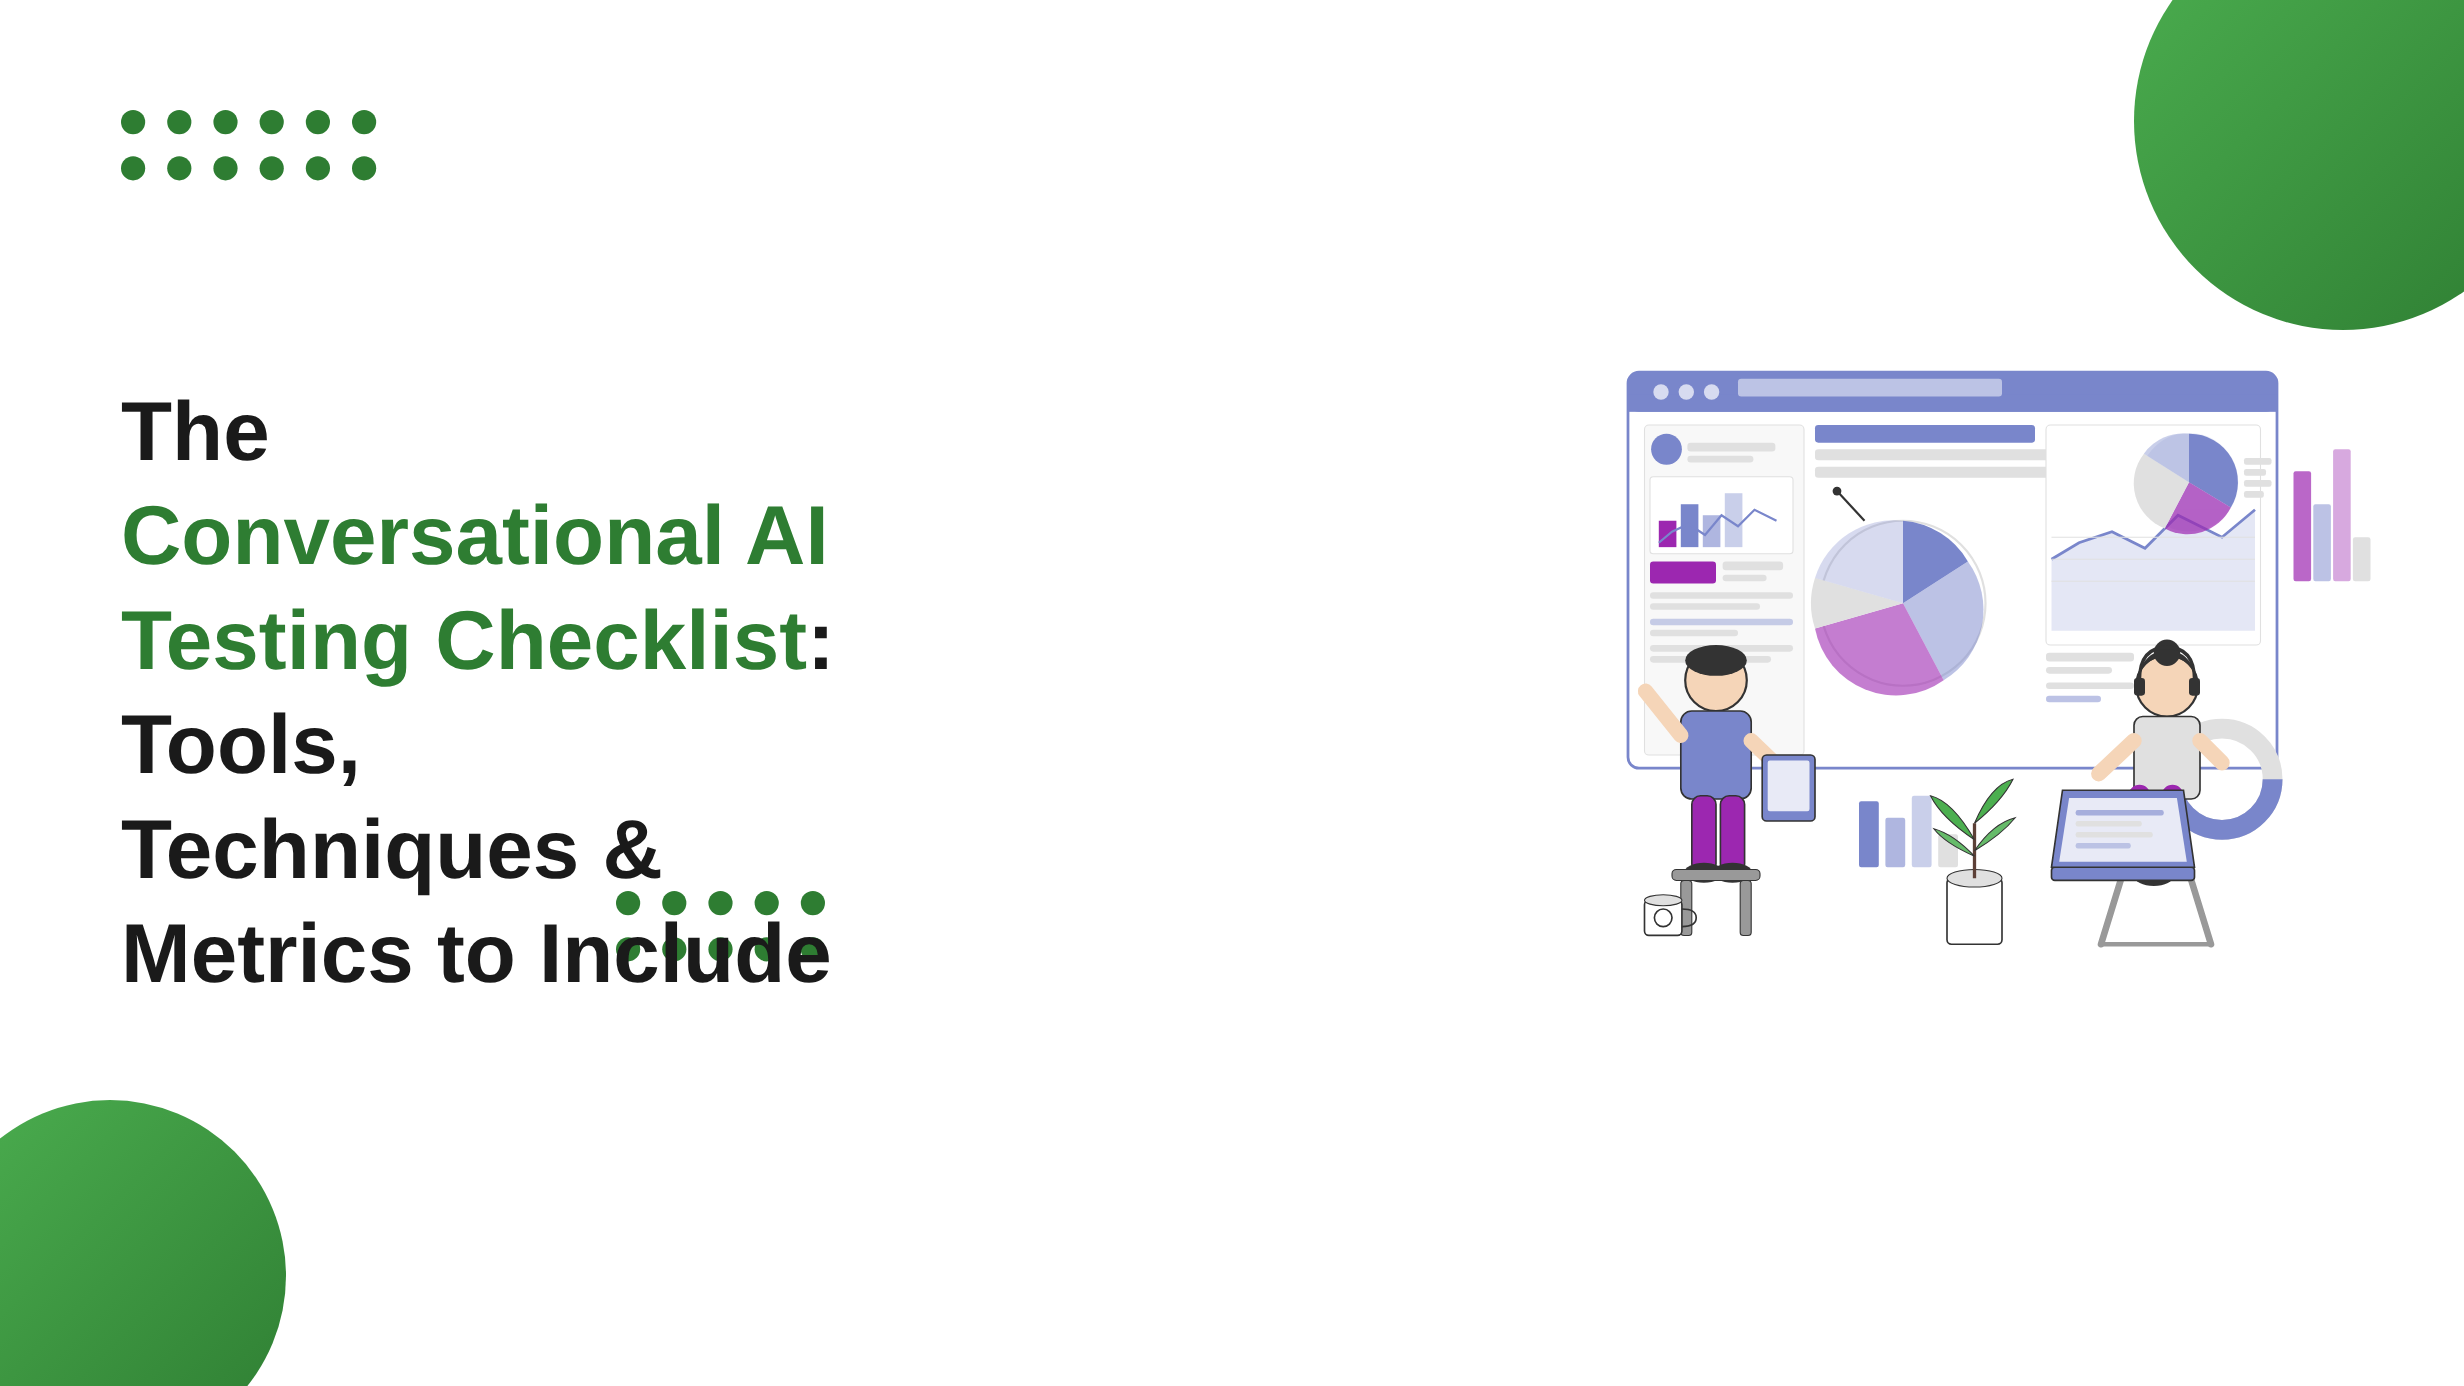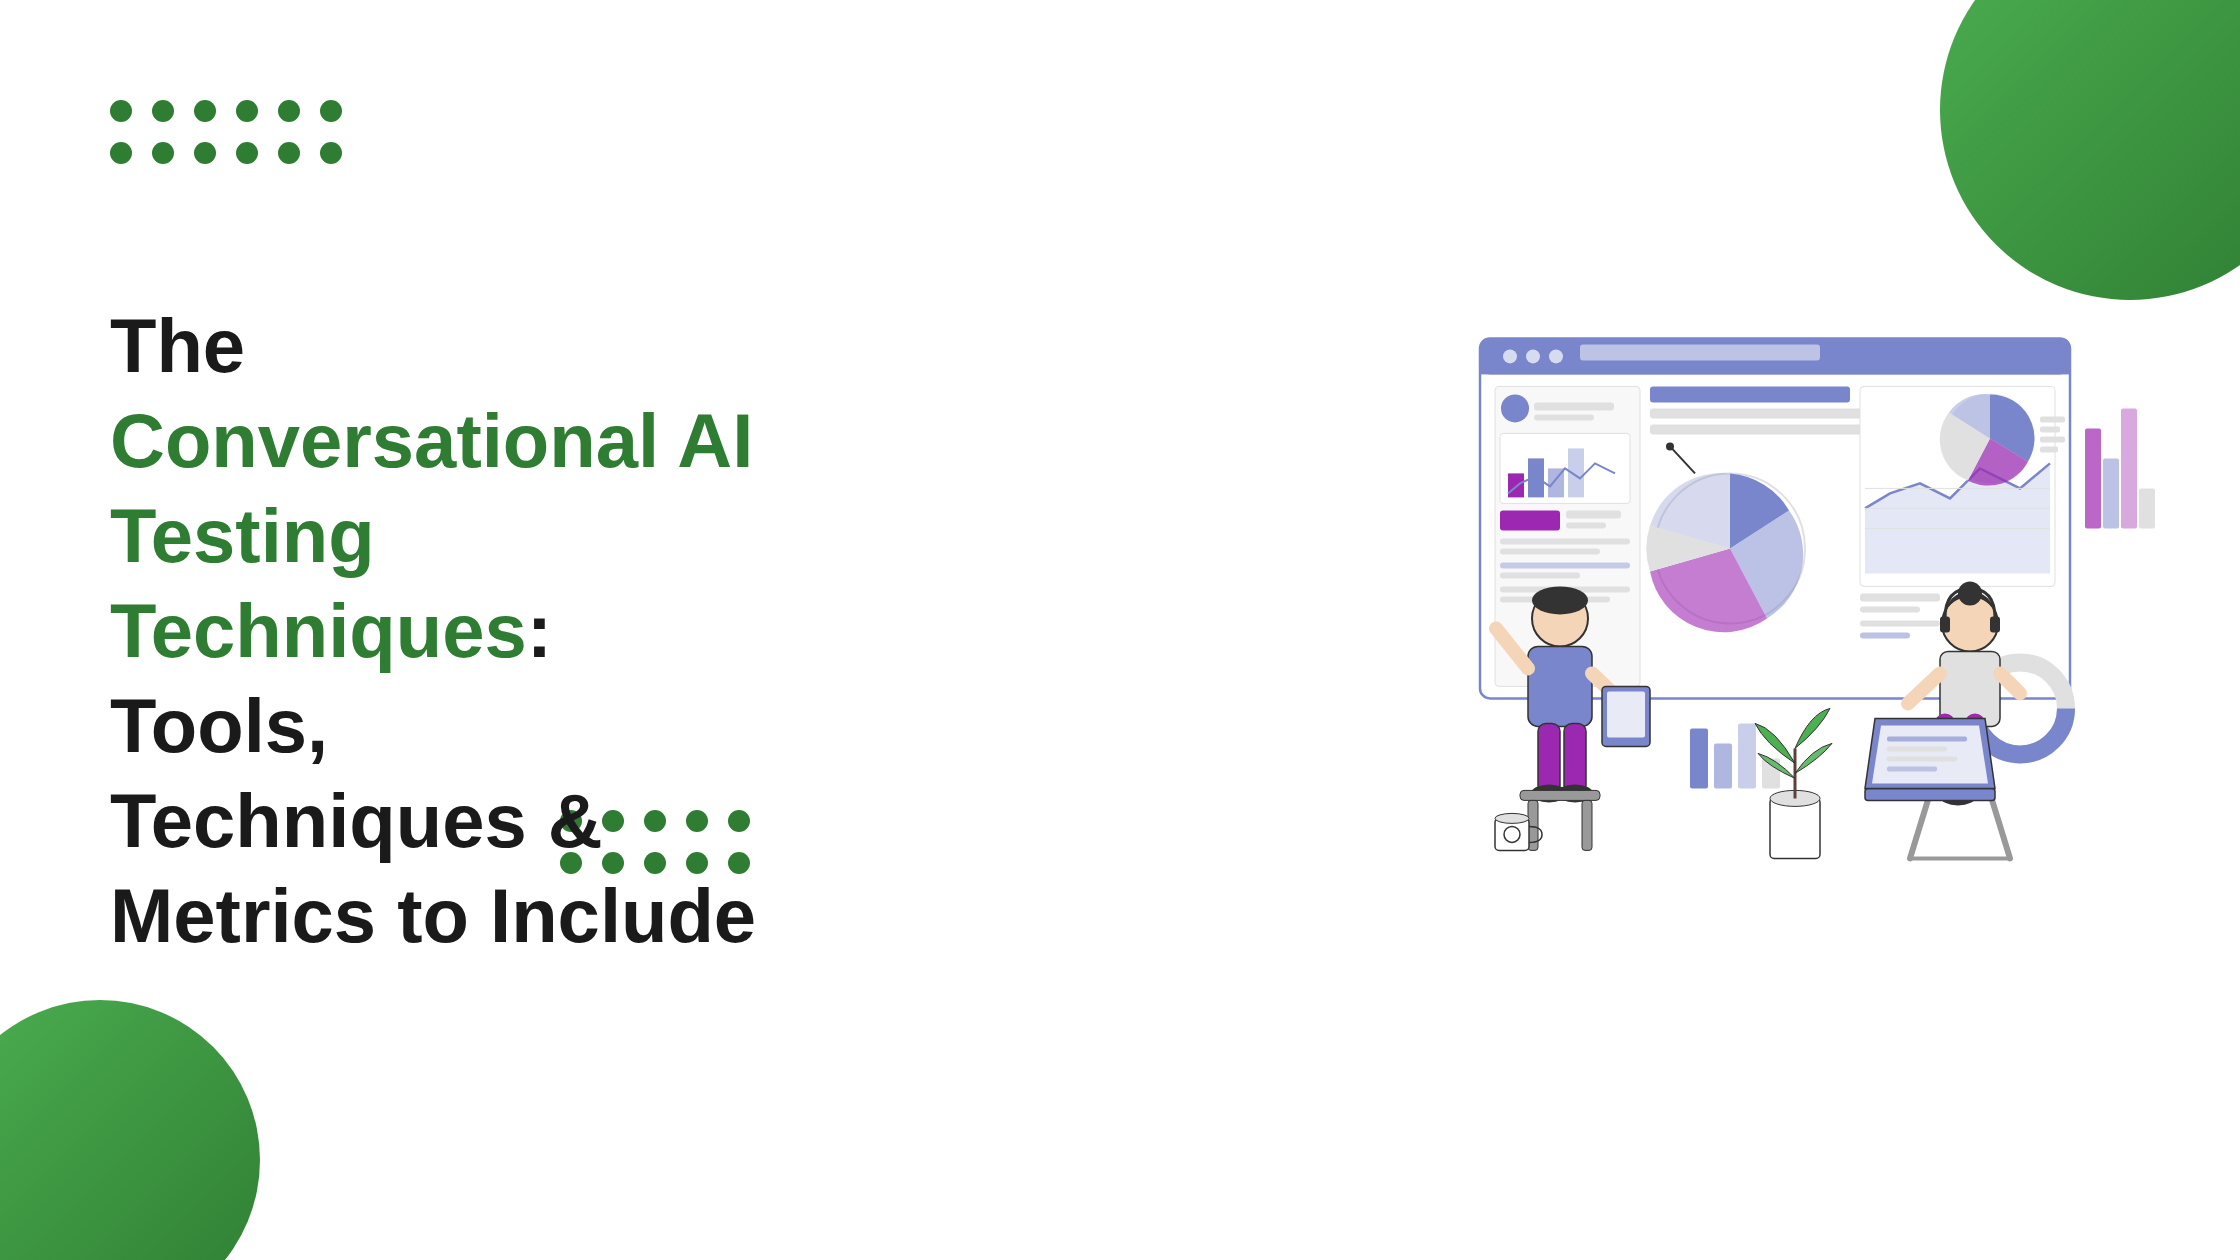--- a/index.html
+++ b/index.html
@@ -134,21 +134,21 @@
   <div class="dot"></div>
   <div class="dot"></div>
   <div class="dot"></div>
   <div class="dot"></div>
   <div class="dot"></div>
   <div class="dot"></div>
 </div>
 
 <div class="main-content">
   <h1 class="headline">
-    <span>The </span><span class="green-text">Conversational AI Testing Techniques</span><span>: Tools, Techniques &amp; Metrics to Include</span>
+    <span>The </span><span class="green-text">Conversational AI Testing Checklist</span><span>: Tools, Techniques &amp; Metrics to Include</span>
   </h1>
 </div>
 
 <div class="illustration">
   <svg viewBox="0 0 760 580" xmlns="http://www.w3.org/2000/svg" class="illustration-svg">
 
     <rect x="80" y="10" width="590" height="360" rx="10" ry="10" fill="white" stroke="#7986cb" stroke-width="2.5"></rect>
 
     <rect x="80" y="10" width="590" height="36" rx="10" ry="10" fill="#7986cb"></rect>
     <rect x="80" y="30" width="590" height="16" fill="#7986cb"></rect>

